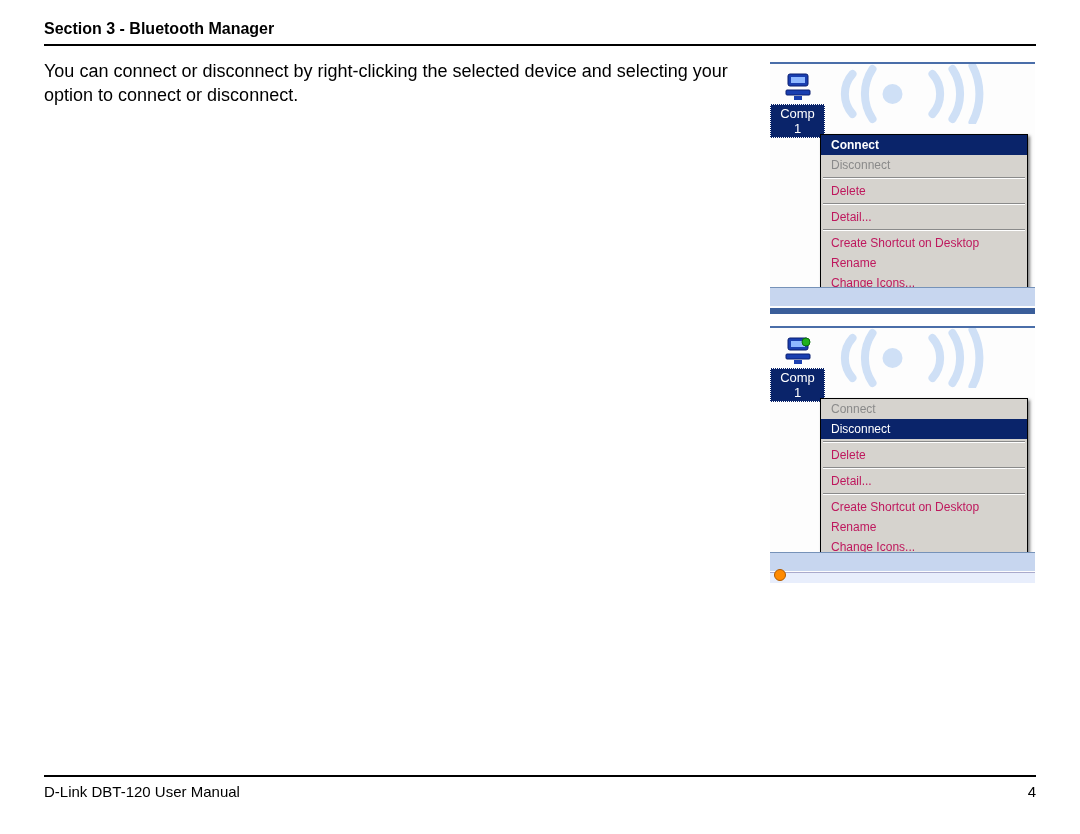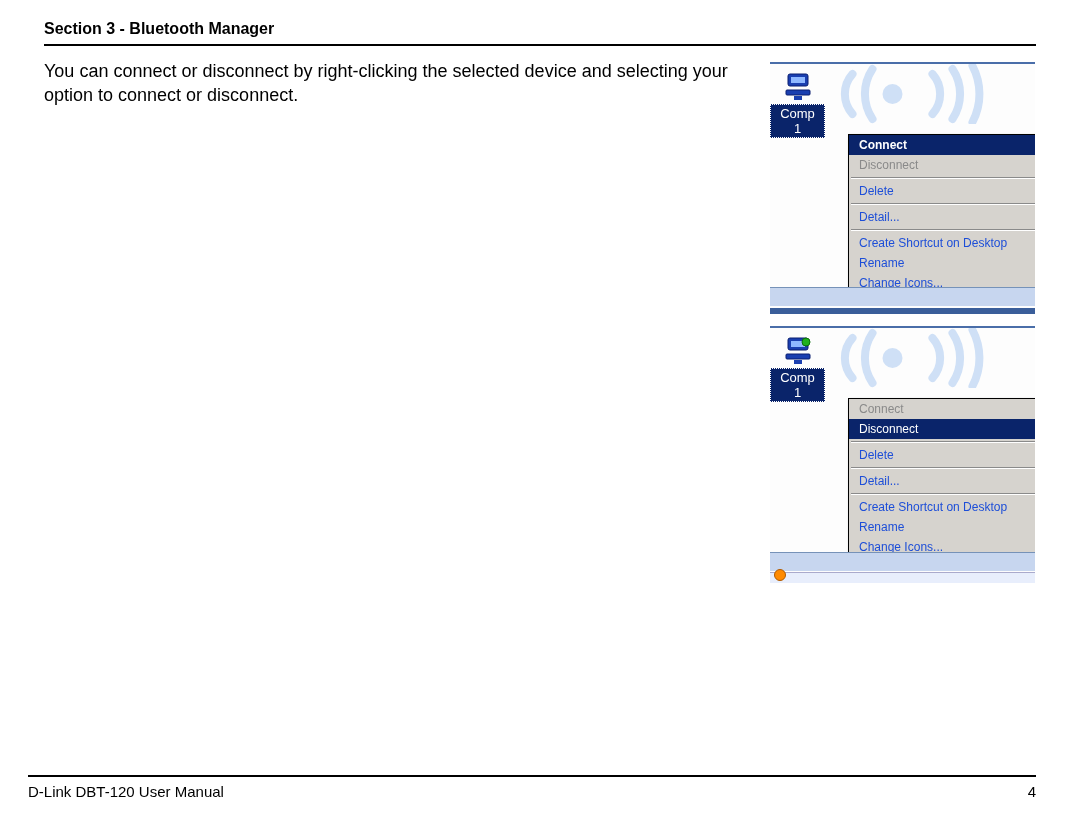--- a/index.html
+++ b/index.html
@@ -1,34 +1,34 @@
 <!DOCTYPE html>
 <html><head>
 <meta charset="utf-8">
 <style>
   html,body{margin:0;padding:0;width:1080px;height:834px;background:#fff;font-family:Arial,Helvetica,sans-serif;color:#000;}
   .page{position:relative;width:1080px;height:834px;}
   .header{position:absolute;left:44px;top:20px;right:44px;}
   .section-title{font-size:16px;font-weight:700;font-family:"Helvetica Neue",Arial,sans-serif;letter-spacing:0px;color:#000;}
   .header-rule{border:none;border-top:2px solid #000;margin-top:6px;}
   .body-text{position:absolute;left:44px;top:59px;width:720px;font-size:18px;line-height:1.35;font-family:"Helvetica Neue",Arial,sans-serif;}
-  .footer{position:absolute;left:28px;right:44px;bottom:34px;}
+  .footer{position:absolute;left:44px;right:44px;bottom:34px;}
   .footer-rule{border:none;border-top:2px solid #000;margin-bottom:6px;}
   .footer-row{display:flex;justify-content:space-between;font-size:15px;font-family:"Helvetica Neue",Arial,sans-serif;}
   
   .fig{position:absolute;left:770px;width:265px;border-top:2px solid #4a6ea9;}
   .fig1{top:62px;height:250px;}
   .fig2{top:326px;height:255px;}
   .fig-body{position:relative;width:100%;height:100%;background:#fdfdfd;overflow:hidden;}
   .device-area{position:absolute;left:0;top:0;width:55px;text-align:center;}
   .device-icon{margin:8px auto 2px auto;width:28px;height:30px;}
   .device-label{display:inline-block;background:#0a246a;color:#fff;font-size:13px;font-family:Tahoma,Arial,sans-serif;padding:1px 4px;border:1px dotted #fff;}
   .bt-waves{position:absolute;left:60px;top:0;right:0;height:60px;}
-  .menu{position:absolute;left:50px;width:206px;background:#d6d3ce;border:1px solid #000;box-shadow:2px 2px 3px rgba(0,0,0,0.5);font-family:Tahoma,Arial,sans-serif;font-size:12px;margin-left:28px;}
-  .menu-item{padding:3px 10px;color:#1d4ed8;white-space:nowrap;}
+  .menu{position:absolute;left:50px;width:206px;background:#d6d3ce;border:1px solid #000;box-shadow:2px 2px 3px rgba(0,0,0,0.5);font-family:Tahoma,Arial,sans-serif;font-size:12px;}
+  .menu-item{padding:3px 10px;color:#be185d;white-space:nowrap;}
   .menu-item.disabled{color:#8a8a8a;}
   .menu-item.selected{background:#0a246a;color:#fff;font-weight:bold;}
   .menu-item.selected.normalwt{font-weight:normal;}
   .menu-sep{height:1px;background:#8a8a8a;margin:2px 2px;border-bottom:1px solid #fff;}
   .blue-strip{position:absolute;left:0;bottom:0;width:100%;height:20px;background:#c7d6ef;border-top:1px solid #7692b8;}
   
   .fig1 .menu{top:70px;}
   .fig1 .blue-strip{bottom:8px;height:18px;}
   .fig1 .extra-bar{position:absolute;left:0;bottom:0;width:100%;height:6px;background:#3a5e9a;}
   

